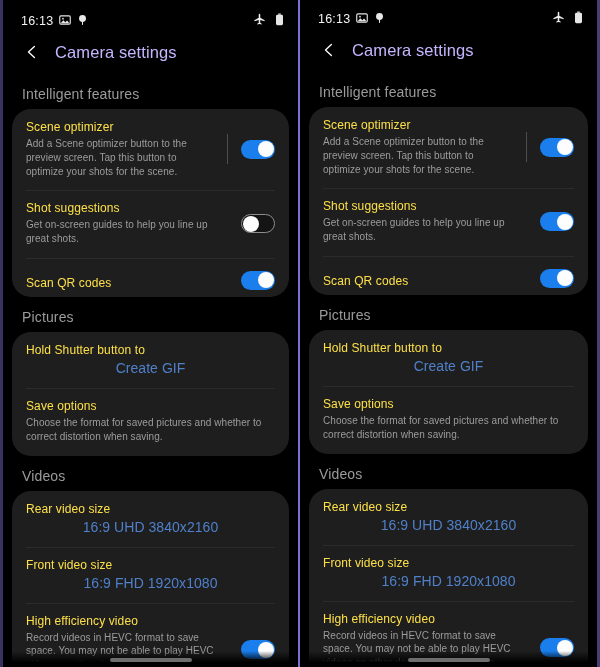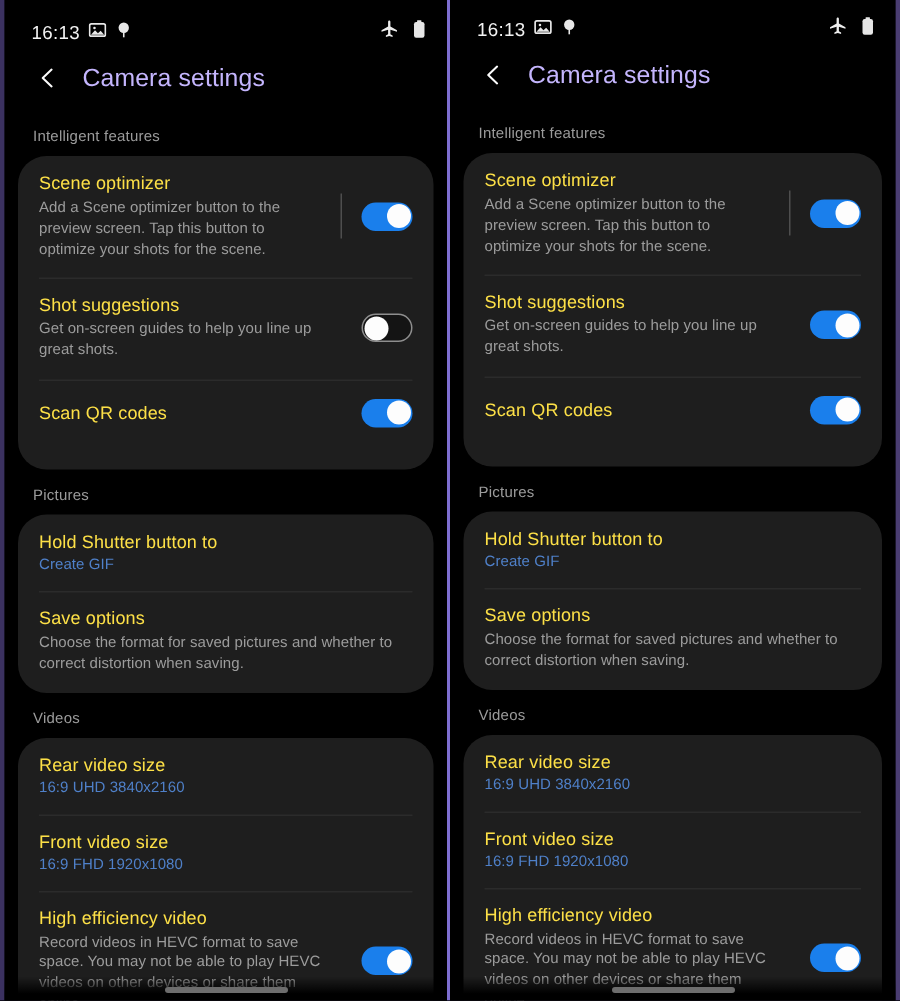--- a/index.html
+++ b/index.html
@@ -25,21 +25,21 @@
   .screen {
     position: absolute; inset: 0;
     background: #000;
     display: flex; flex-direction: column;
   }
   .screen.shifted { top: -2px; }
 
   
   .statusbar {
     height: 30px;
-    display: flex; align-items: center;
+    display: flex; align-items: flex-end;
     padding: 13px 14px 0 18px;
     flex: none;
   }
   .sb-left { display: flex; align-items: center; gap: 6px; }
   .sb-right { margin-left: auto; display: flex; align-items: center; gap: 9px; }
   .sb-time {
     color: #f2f2f2; font-size: 12.5px; letter-spacing: .2px;
   }
   .sb-ico { display: block; }
 
@@ -63,21 +63,21 @@
   }
 
   
   .content {
     flex: 1 1 auto;
     overflow: hidden;
     padding: 0 9px;
   }
   .sec-head {
     color: #9b9b9b;
-    font-size: 10px;
+    font-size: 14px;
     padding: 12px 10px 7px 10px;
     letter-spacing: .15px;
   }
   .card {
     background: #1e1e1e;
     border-radius: 19px;
     overflow: hidden;
   }
   .row {
     display: flex; align-items: center;
@@ -97,25 +97,26 @@
   }
   .row-desc {
     color: #9c9c9c;
     font-size: 10px;
     line-height: 1.38;
     margin-top: 3px;
     letter-spacing: .05px;
   }
   .row-value {
     color: #4f80c9;
-    font-size: 10px;
+    font-size: 14px;
     margin-top: 3px;
     letter-spacing: .05px;
-  }
-  .row-tight { padding-top: 13px; padding-bottom: 28px; }
+    text-align: center;
+  }
+  .row-tight { padding-top: 13px; padding-bottom: 7px; align-items: flex-end; }
 
   
   .toggle-wrap {
     flex: none;
     display: flex; align-items: center;
     padding-left: 14px;
     align-self: center;
   }
   .toggle-div {
     width: 1px; height: 30px;

